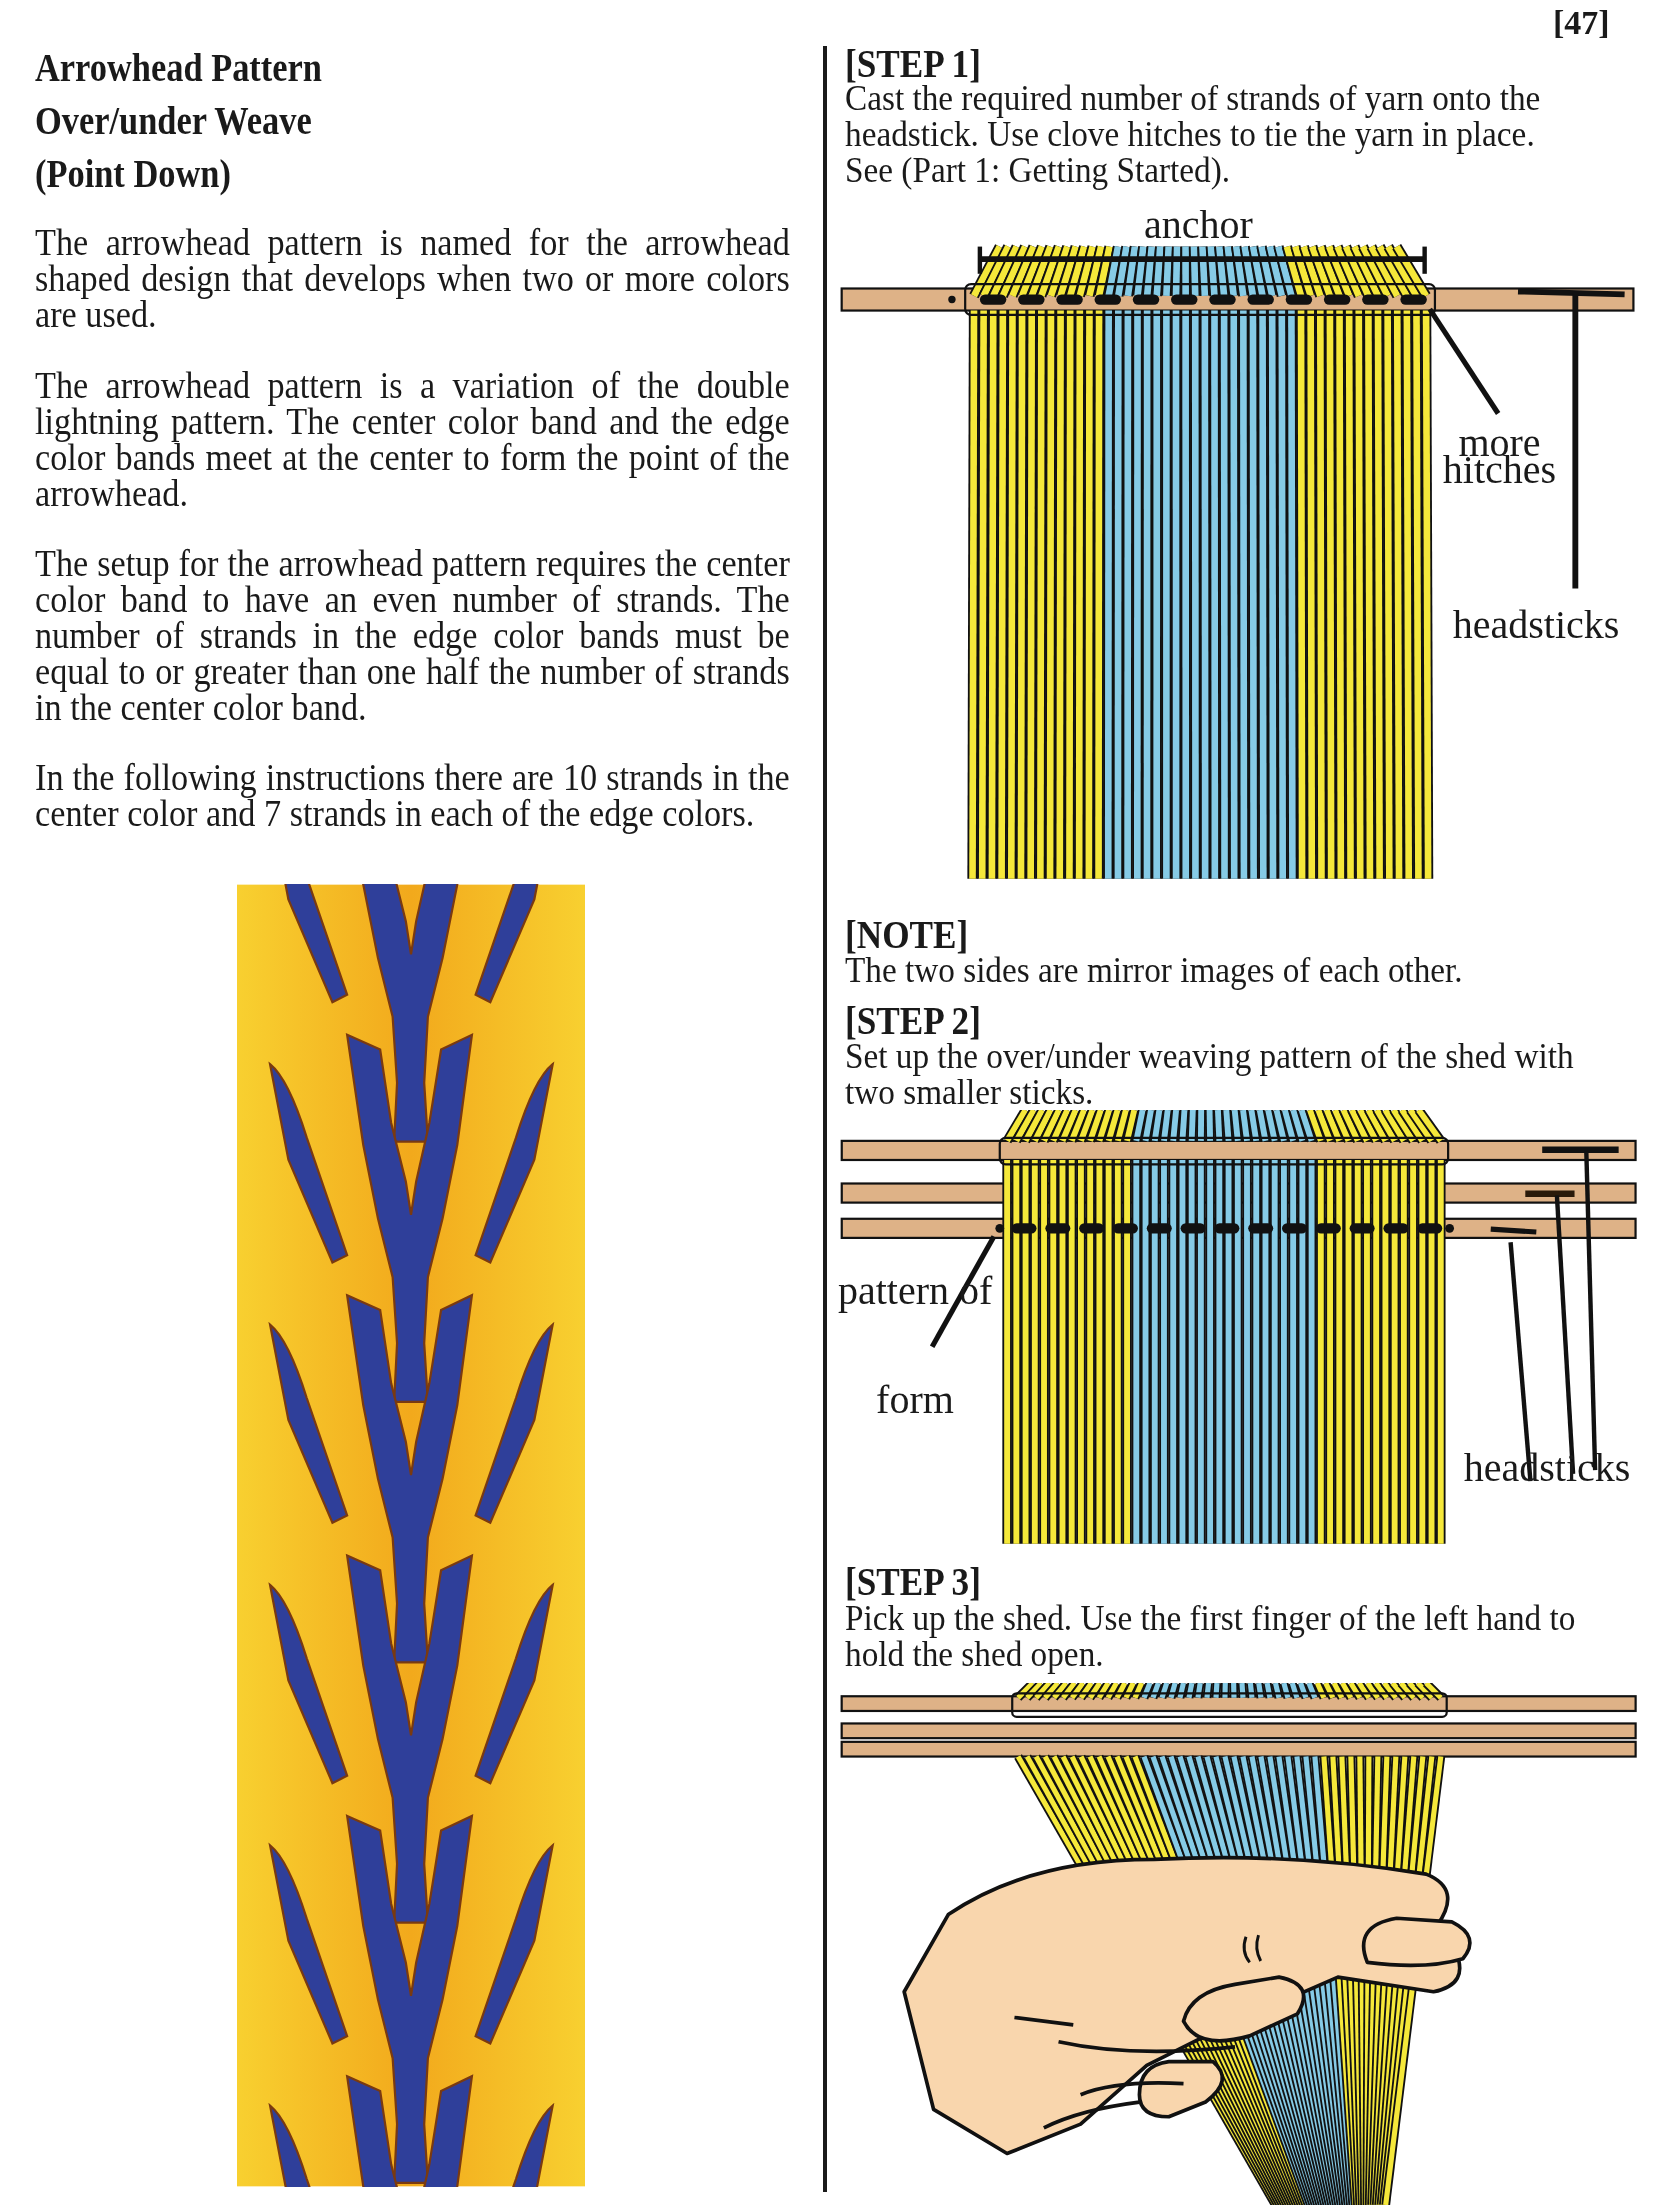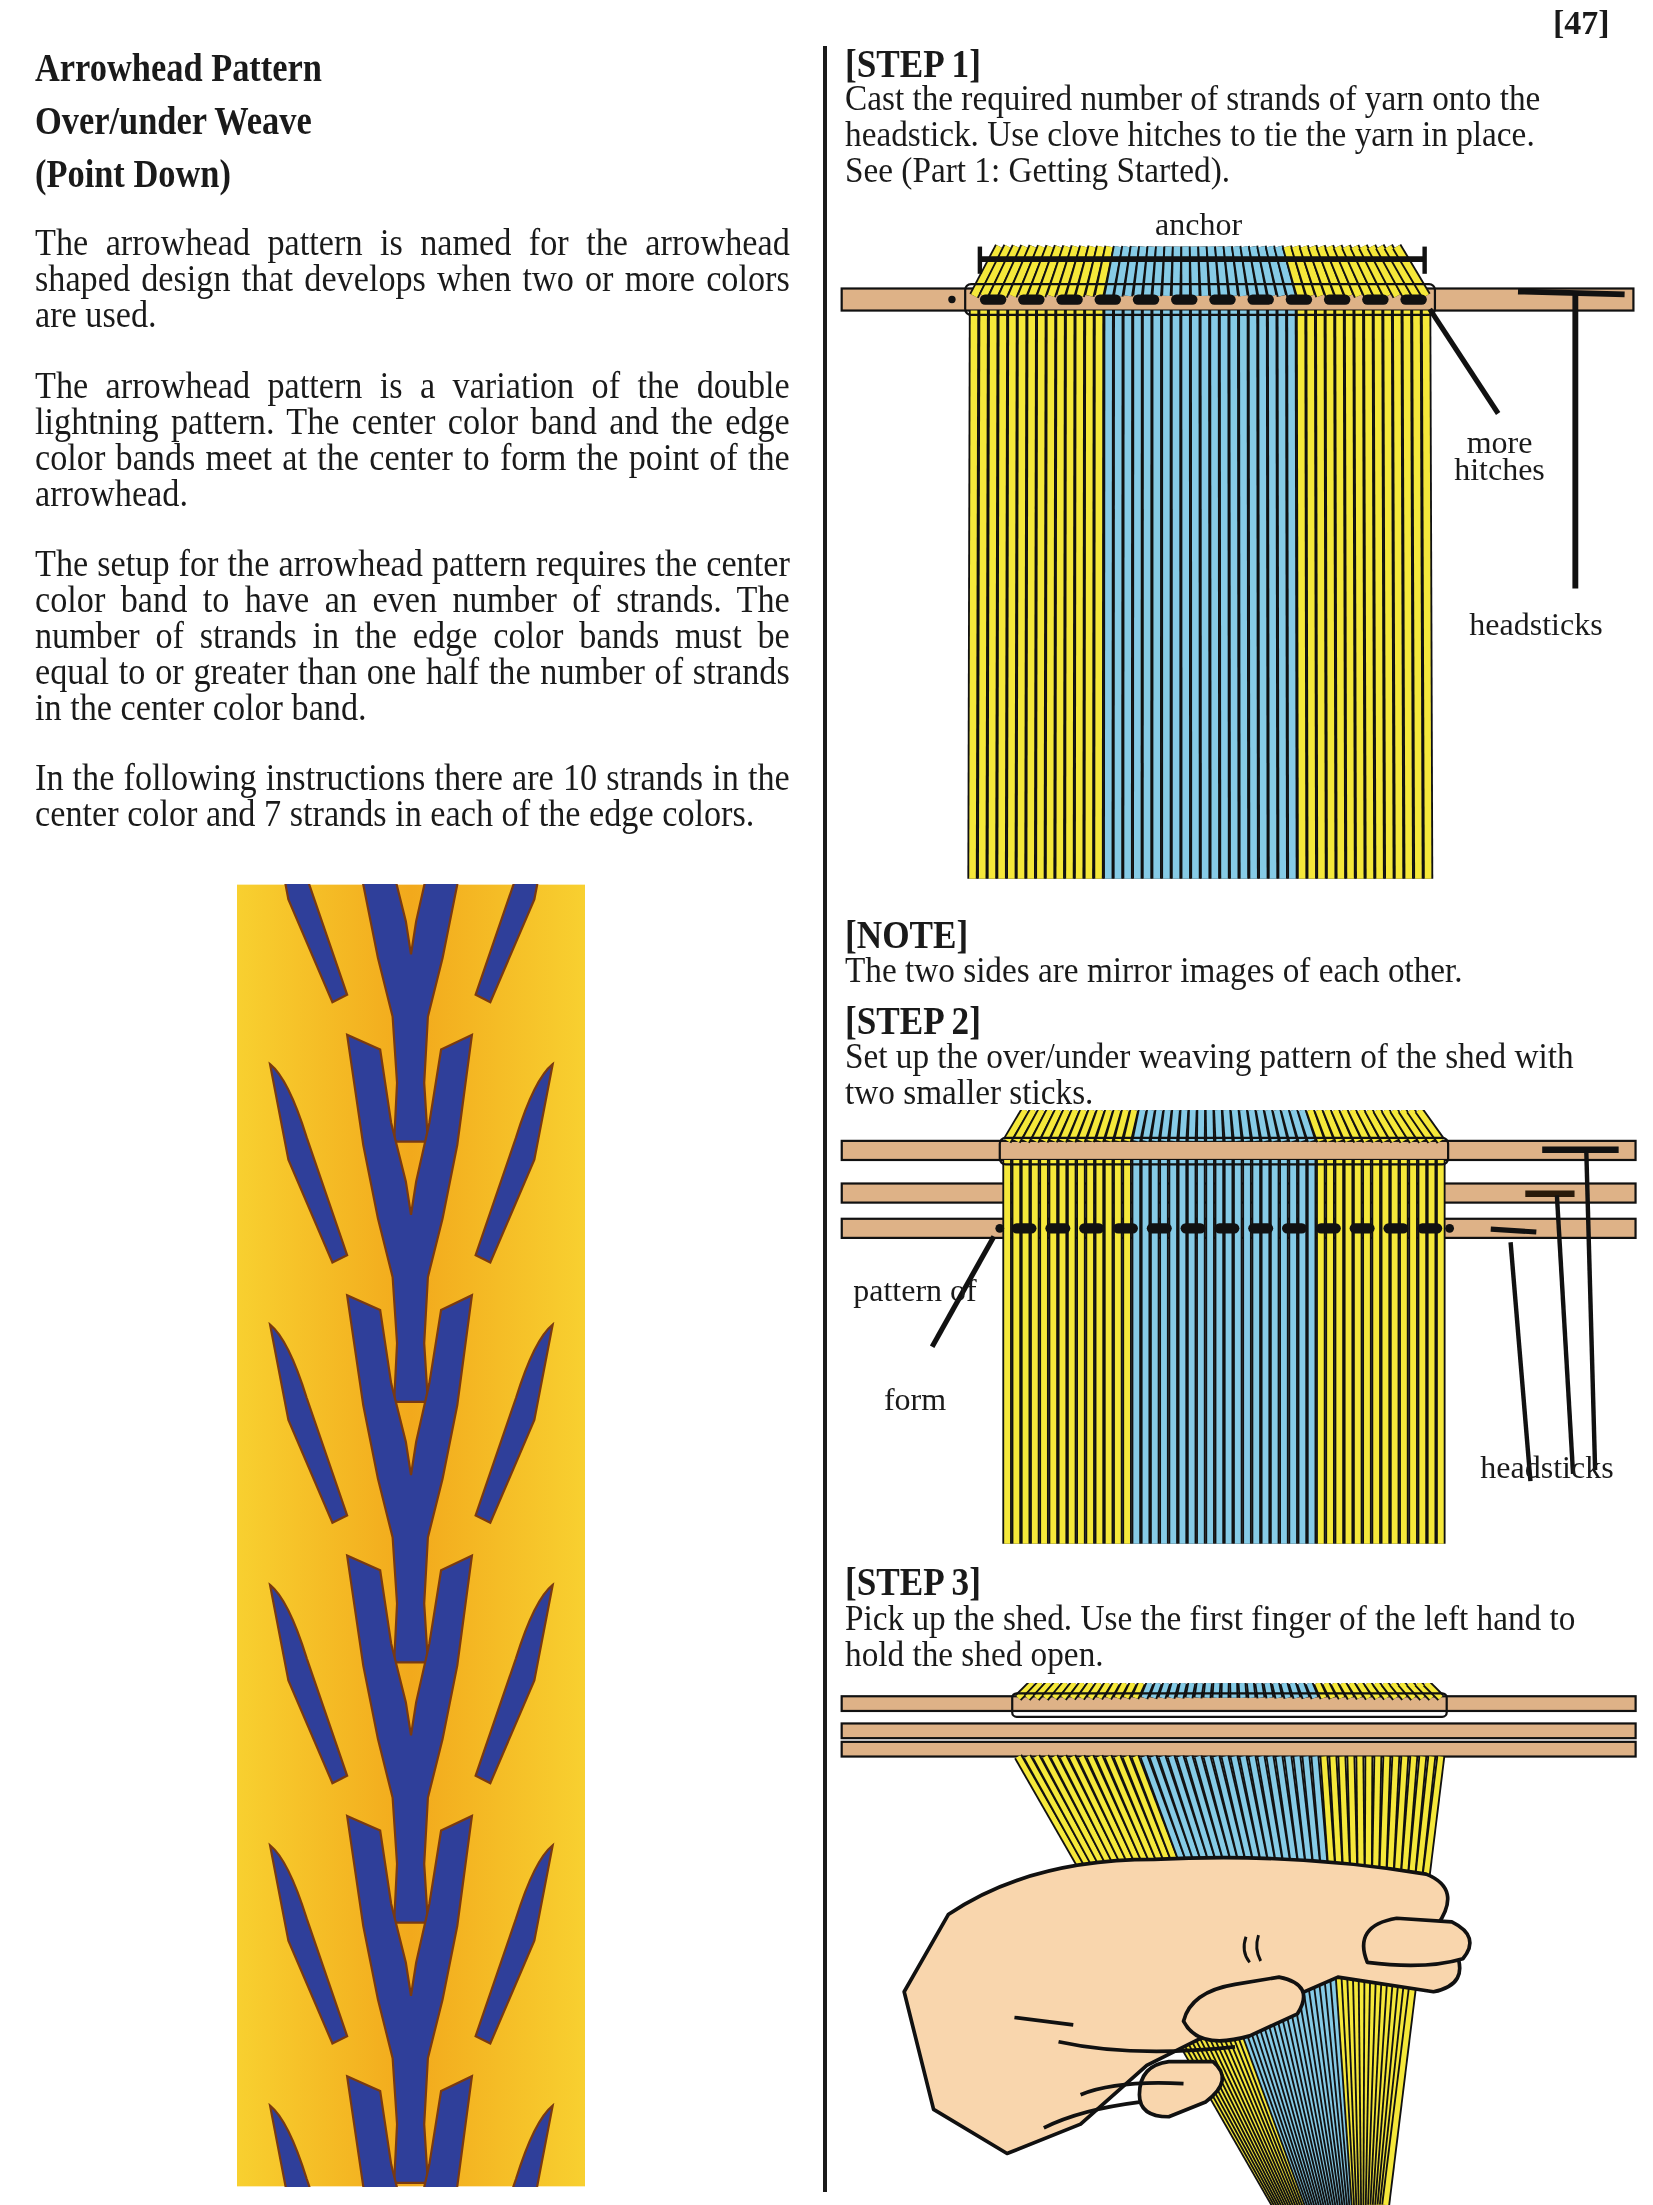--- a/index.html
+++ b/index.html
@@ -11,21 +11,21 @@
            transform:scaleX(0.86); transform-origin:left top; }
   .title div { white-space:nowrap; }
   .para { left:35px; width:816px; font-size:37px; line-height:36px;
           text-align:justify; transform:scaleX(0.925); transform-origin:left top; }
   .divider { left:823px; top:46px; width:4.4px; height:2146px; background:#1a1a1a; }
   .photo { left:237px; top:884px; width:348px; height:1303px; }
   .step-h { left:845px; font-weight:bold; font-size:40px; line-height:41px;
             transform:scaleX(0.88); transform-origin:left top; white-space:nowrap; }
   .step-t { left:845px; font-size:35px; line-height:36px; white-space:nowrap;
             transform:scaleX(0.95); transform-origin:left top; }
-  .lbl { font-size:32px; text-align:center; line-height:35px; white-space:nowrap; }
+  .lbl { font-size:40px; text-align:center; line-height:35px; white-space:nowrap; }
   svg { position:absolute; }
 </style>
 </head>
 <body>
 
 <div class="abs page-num">[47]</div>
 
 <div class="abs title">
   <div>Arrowhead Pattern</div>
   <div>Over/under Weave</div>

